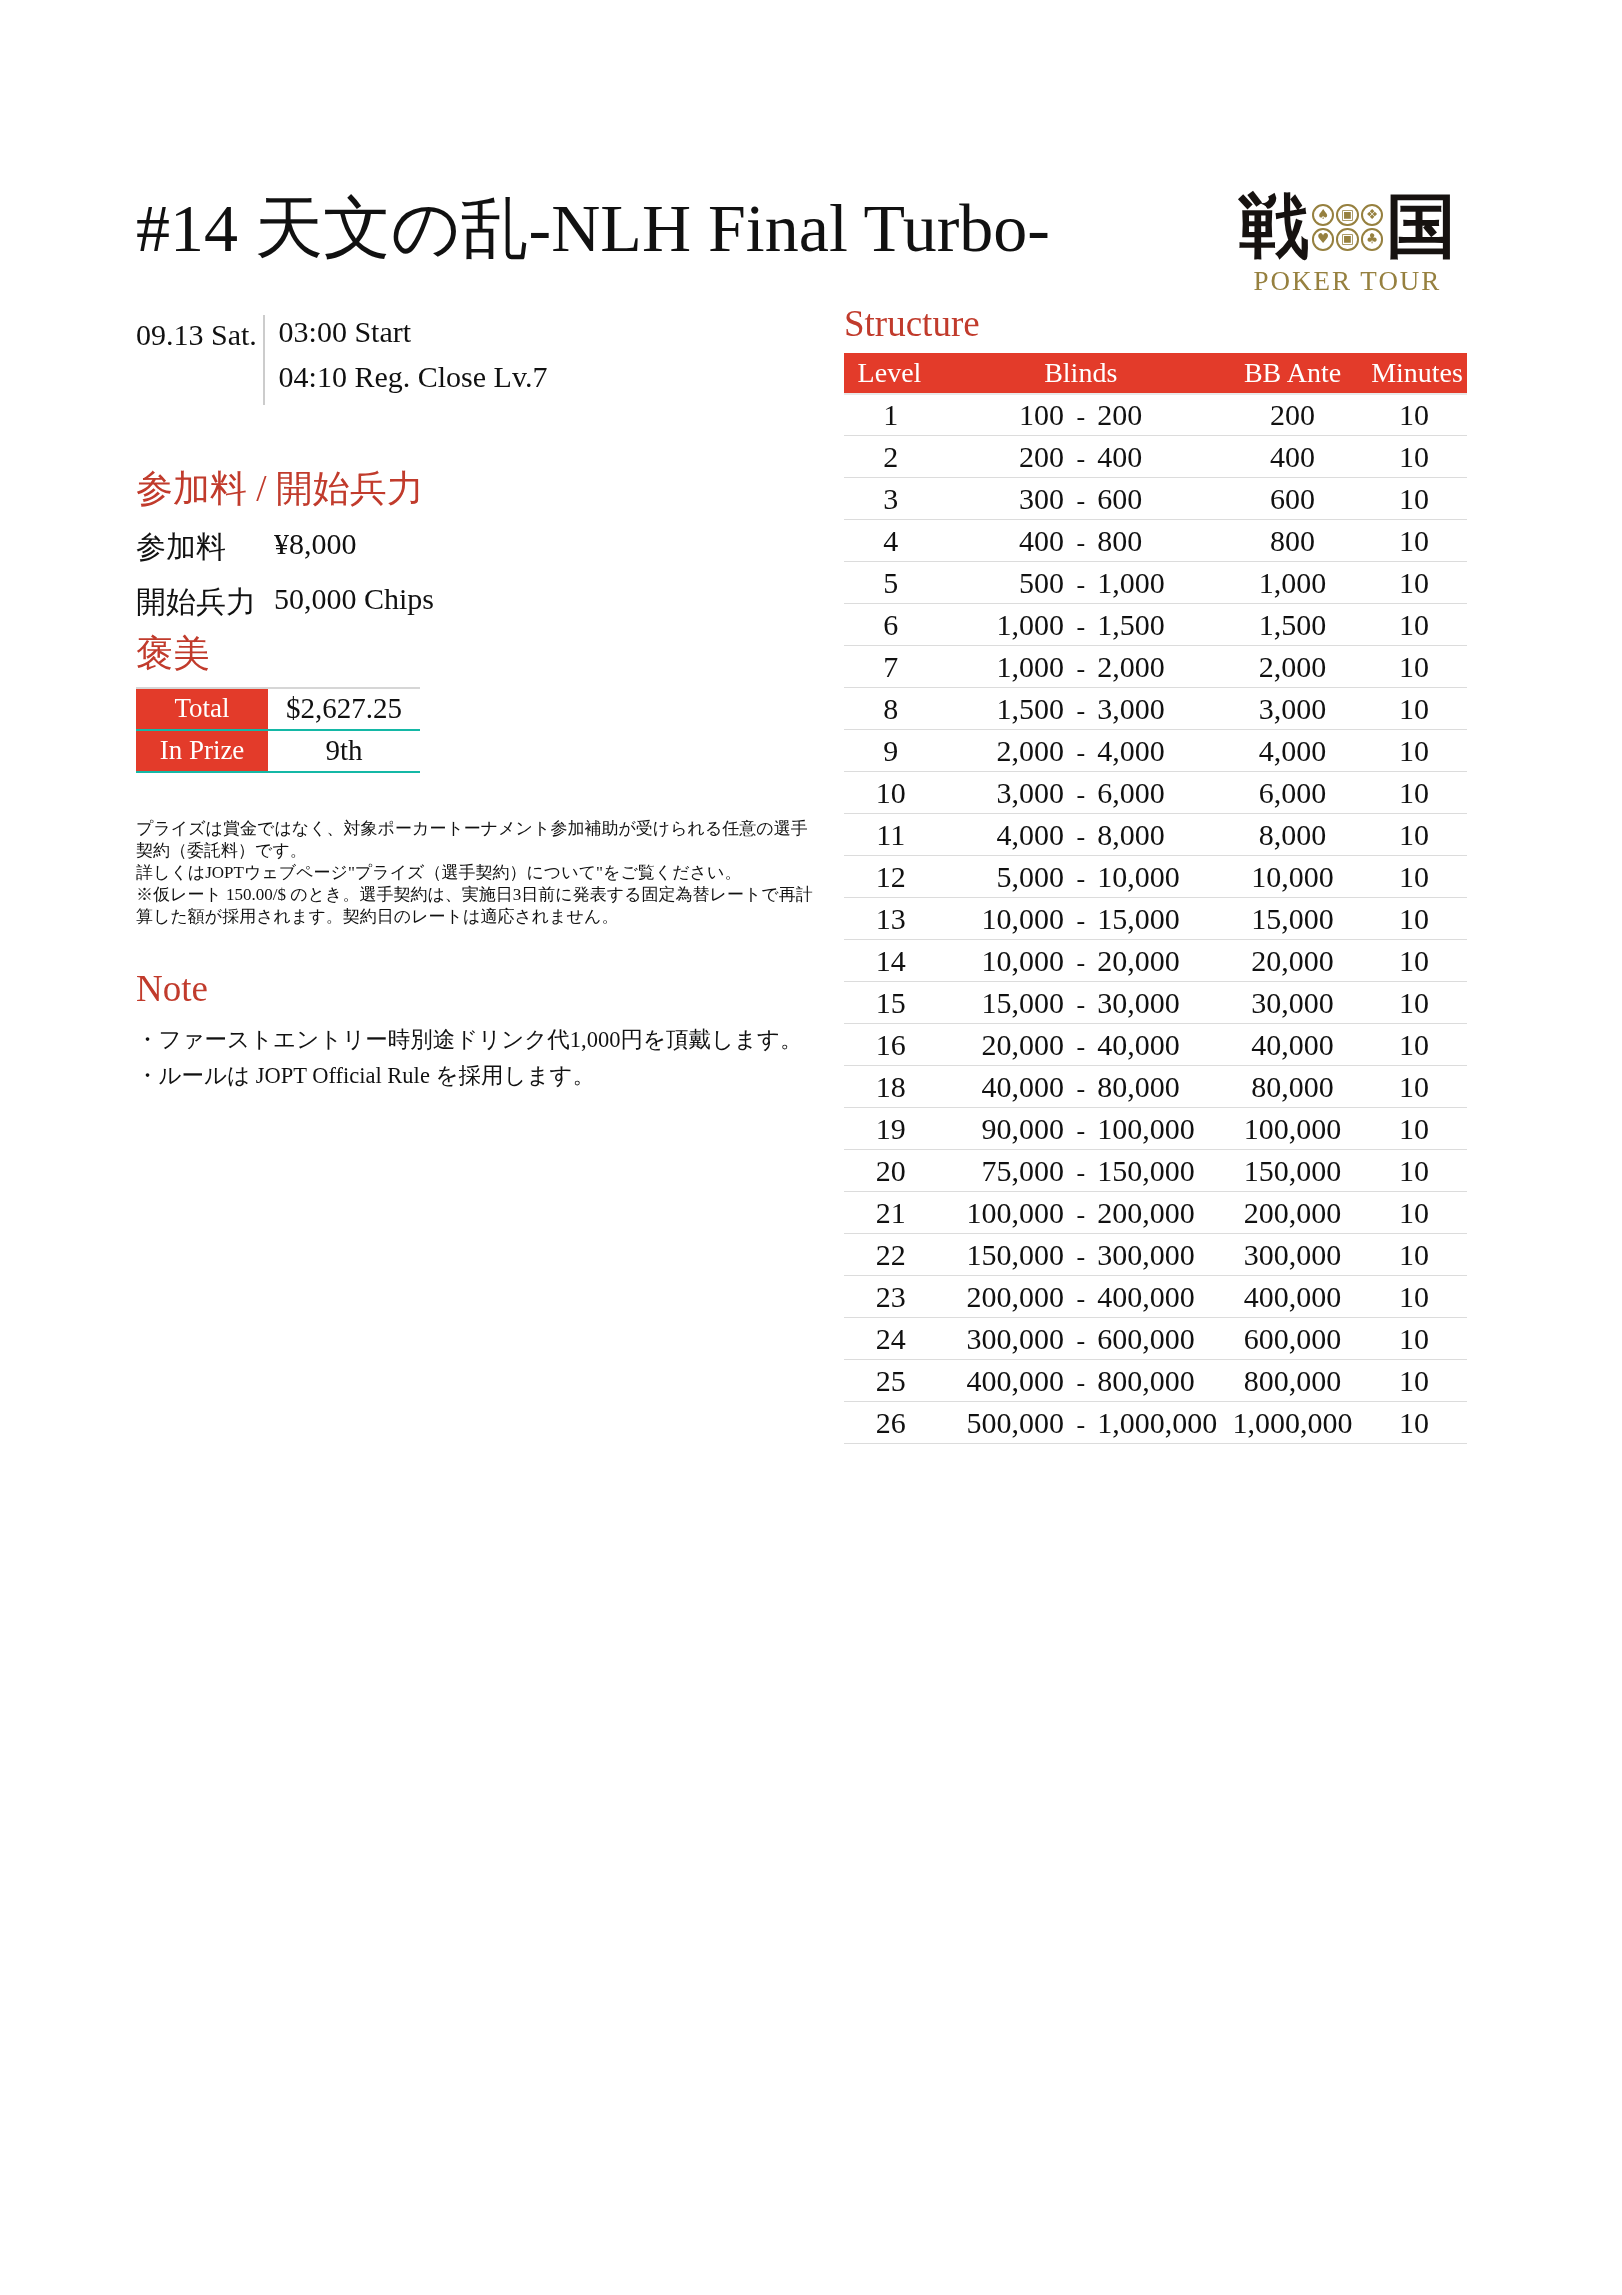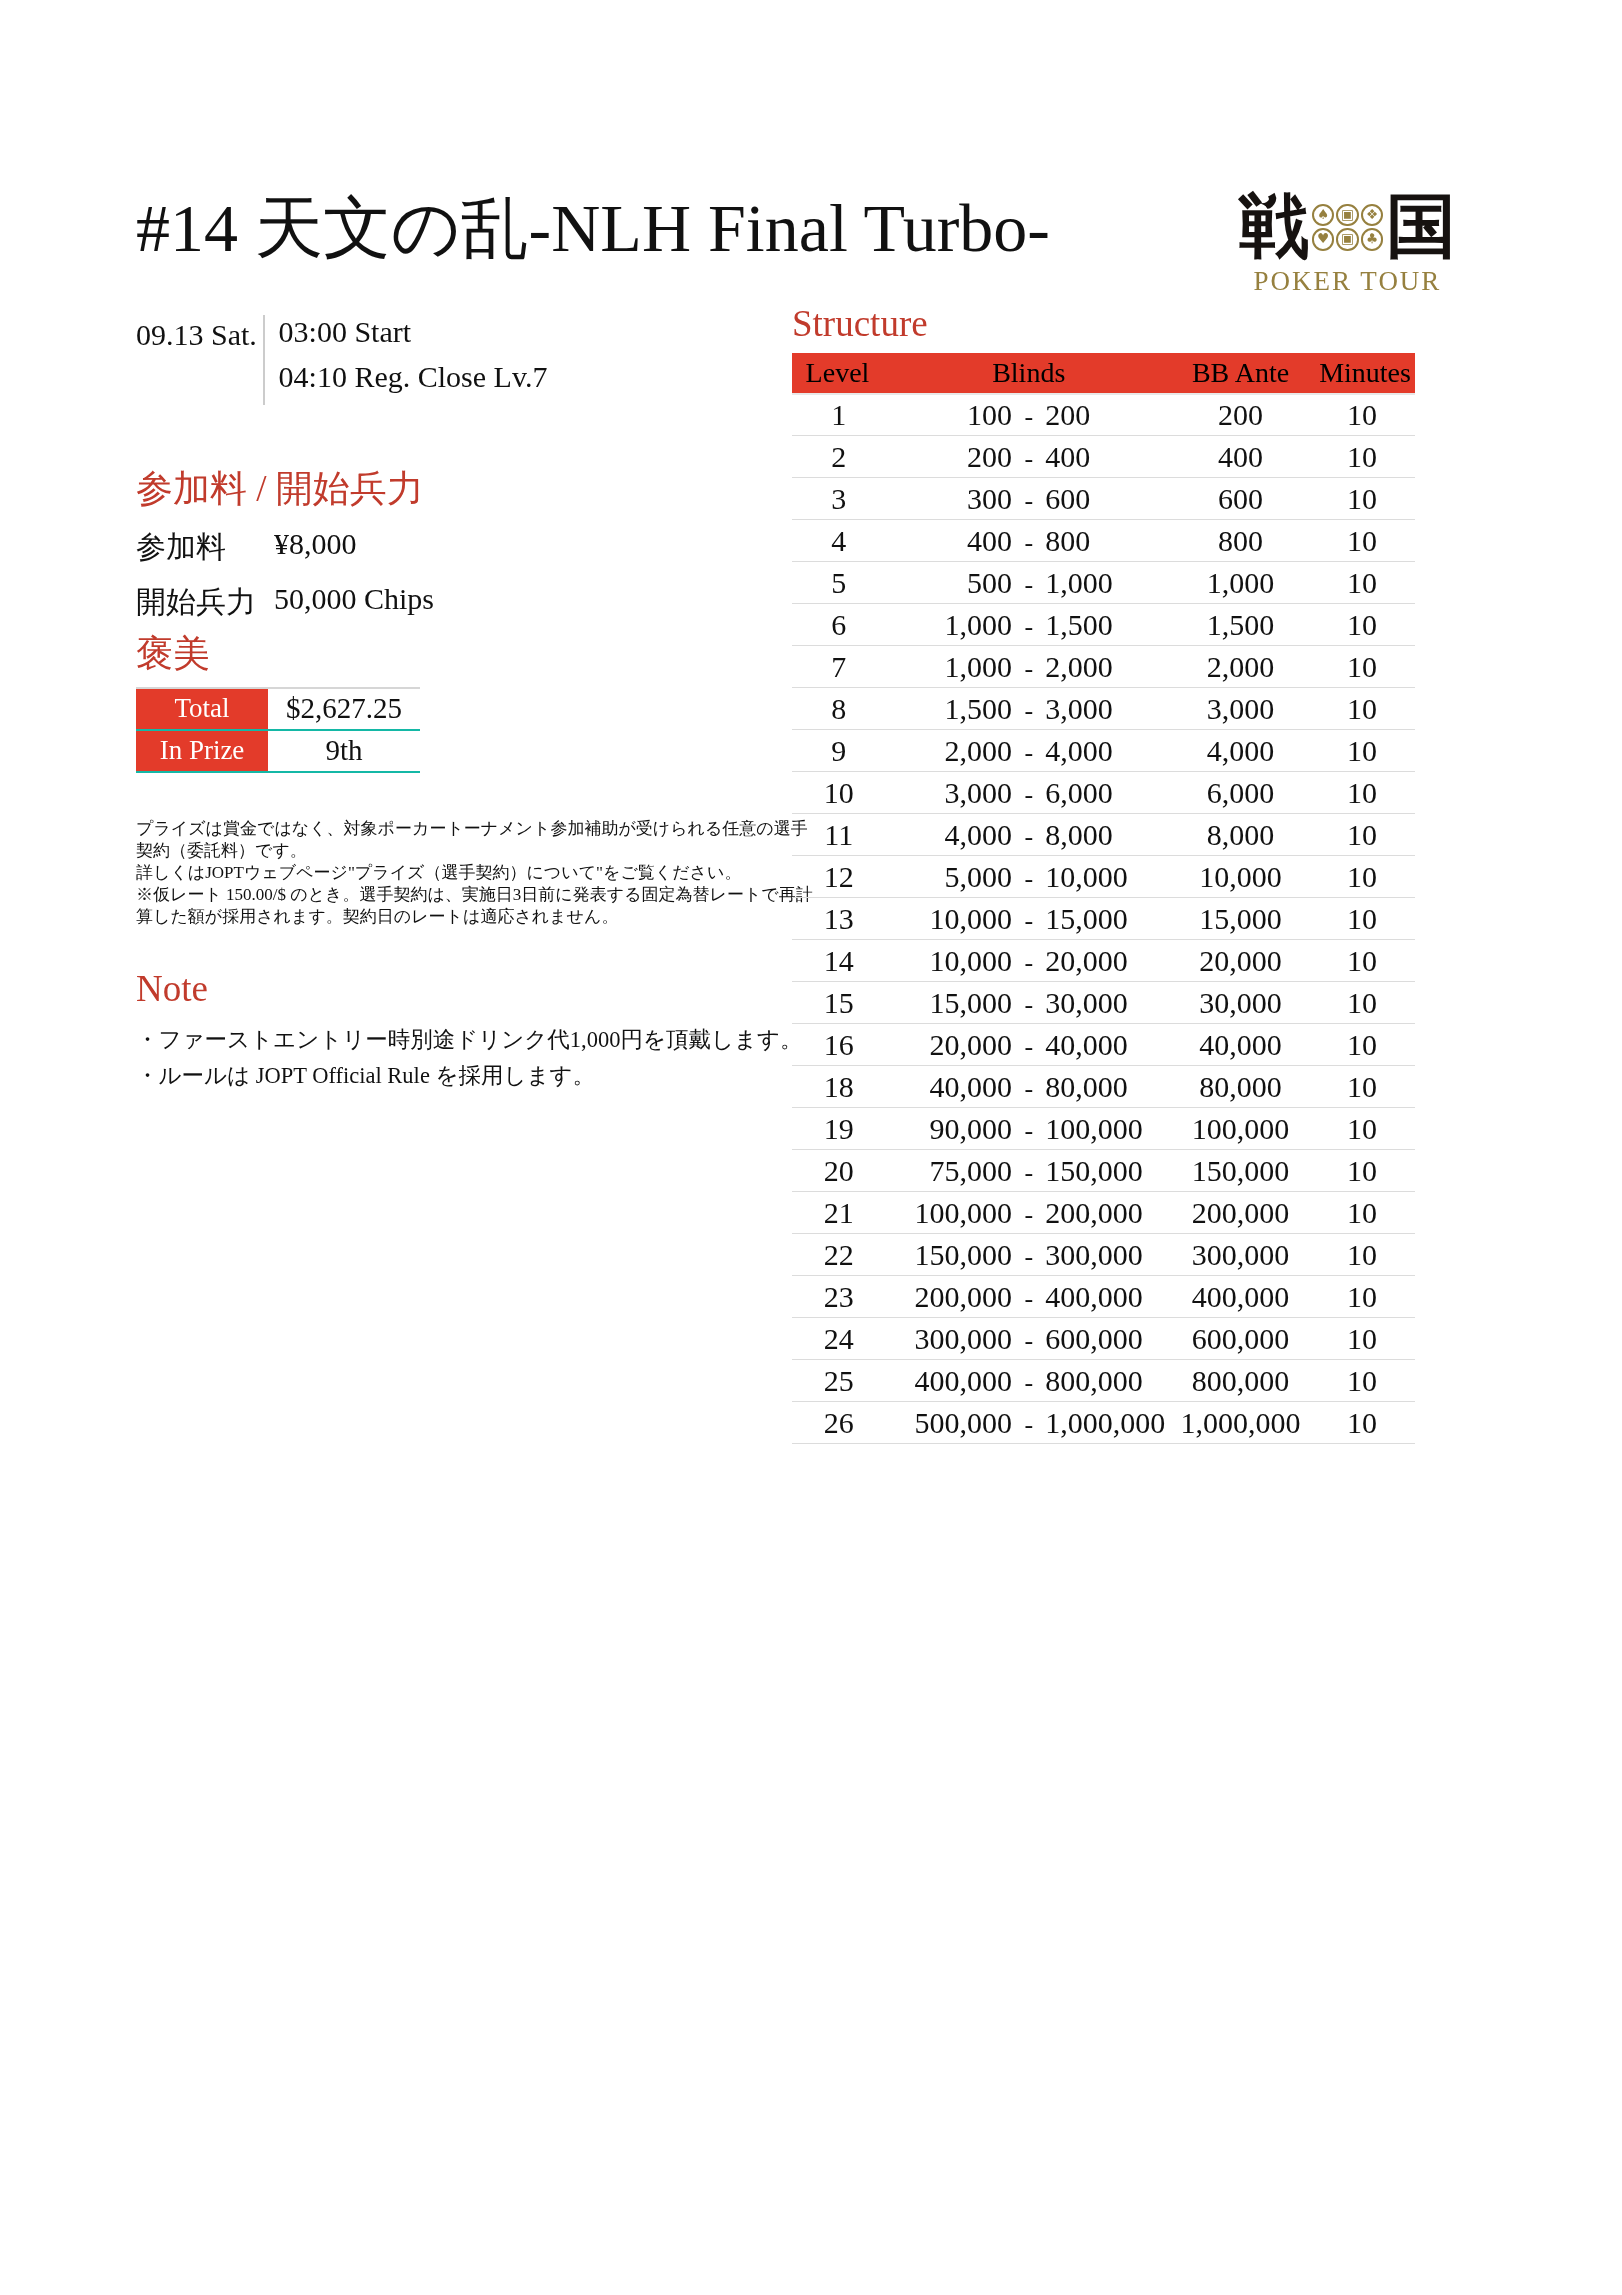--- a/index.html
+++ b/index.html
@@ -64,25 +64,25 @@
   }
   .prize-value{flex:1;font-size:29px;display:flex;align-items:center;justify-content:center;}
   
   .disclaimer{position:absolute;left:136px;top:818px;width:682px;font-size:17px;line-height:1.3;}
   .disclaimer p{margin:0;}
   
   .note{position:absolute;left:136px;top:969px;}
   .note-items{margin-top:12.3px;font-size:22.5px;line-height:1.6;}
   .note-item{white-space:nowrap;}
   
-  .structure{position:absolute;left:792px;top:304px;width:623px;}
+  .structure{position:absolute;left:844px;top:304px;width:623px;}
   .structure .red-heading{margin-bottom:8.2px;}
   .structure-table{width:100%;border-collapse:collapse;font-size:30px;}
   .structure-table thead tr{
-    background:var(--accent);color:#000000;height:41px;font-size:28px;
+    background:var(--accent);color:#ffffff;height:41px;font-size:28px;
     border-bottom:2.7px solid #e8e8e8;
   }
   .structure-table th{font-weight:500;}
   th.col-level{text-align:left;padding-left:13.6px;width:15%;}
   th.col-blinds{text-align:center;width:46%;}
   th.col-ante{text-align:center;width:22%;}
   th.col-minutes{text-align:right;padding-right:4.1px;width:17%;}
   .structure-table tbody tr{height:42px;border-bottom:1.4px solid var(--sep);}
   td.cell-level{text-align:center;}
   td.cell-ante{text-align:center;}

